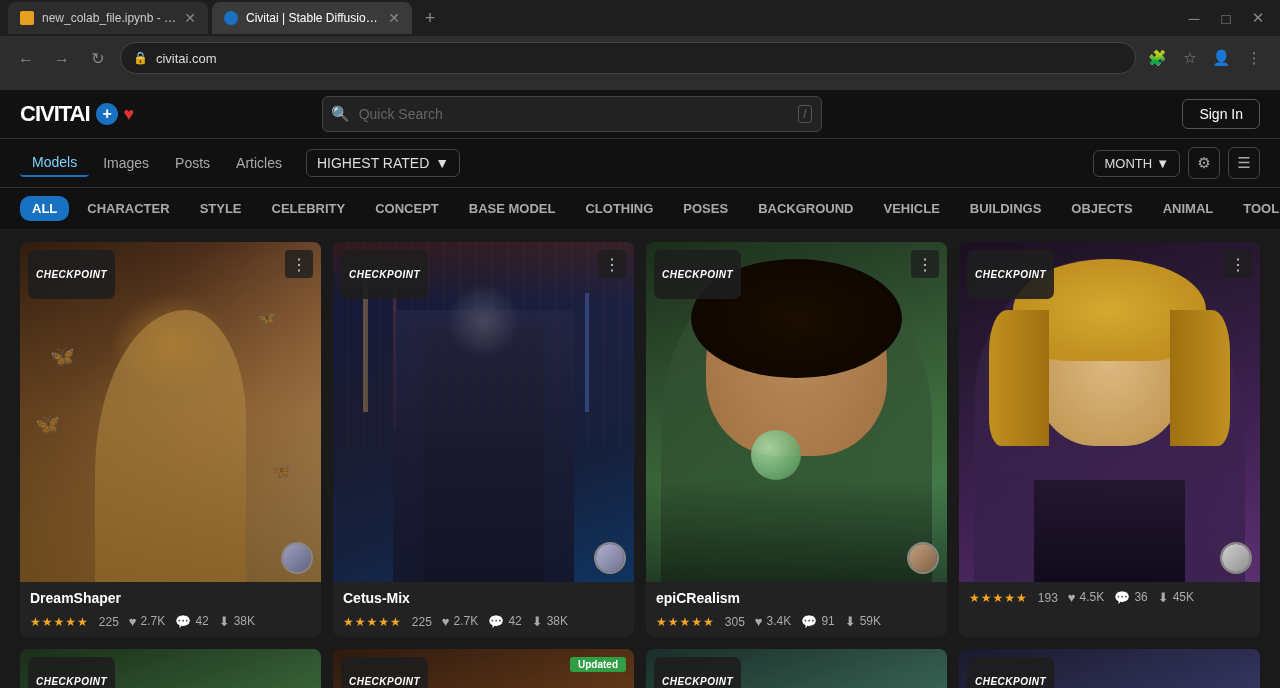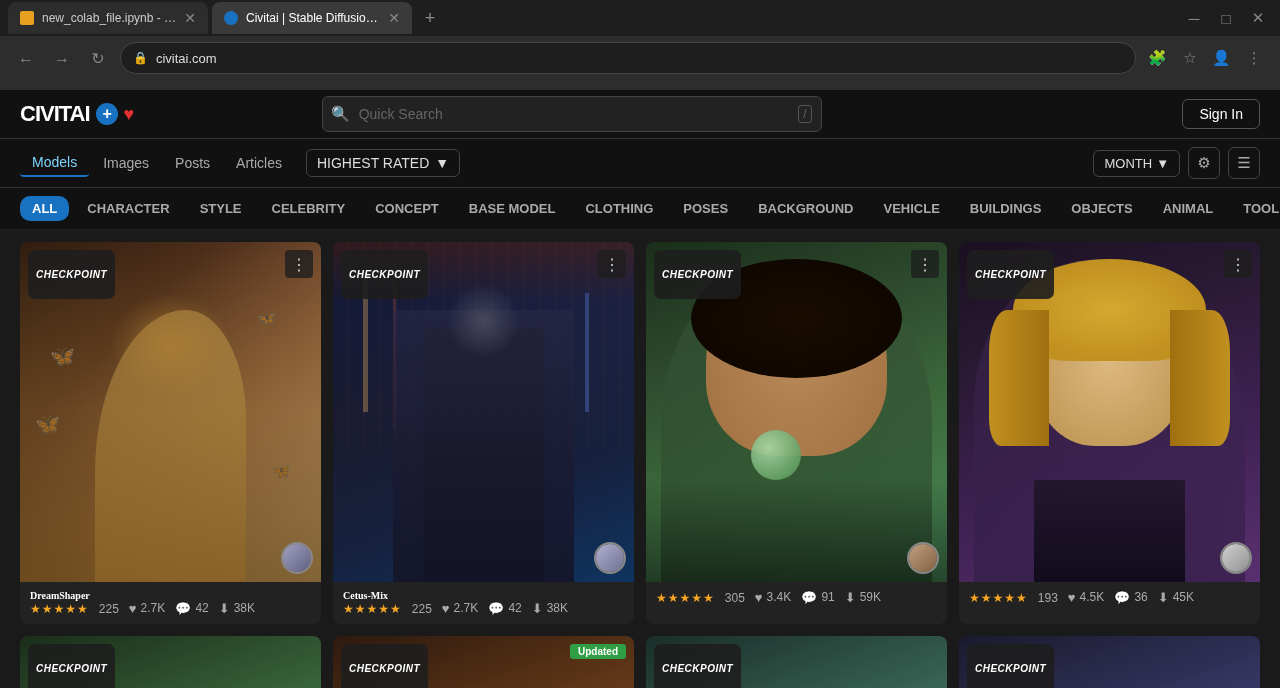--- a/index.html
+++ b/index.html
@@ -377,25 +377,24 @@
     .avatar-inner {
       width: 100%;
       height: 100%;
       background: linear-gradient(135deg, #888, #555);
     }
 
     .card-footer {
       padding: 8px 10px;
     }
     .card-title {
-      font-size: 10px;
+      font-size: 14px;
       font-weight: 600;
       color: #fff;
-      margin-bottom: 0;
-      font-family: Liberation Serif, serif;
+      margin-bottom: 8px;
     }
     .card-stats {
       display: flex;
       align-items: center;
       gap: 10px;
     }
     .stars {
       color: #f5a623;
       font-size: 12px;
       letter-spacing: 1px;
@@ -690,20 +689,21 @@
 
       <div class="bubble-gum"></div>
       <div class="portrait-overlay"></div>
       <div class="checkpoint-badge">CHECKPOINT</div>
       <div class="card-menu-btn">⋮</div>
       <div class="card-avatar">
         <div class="avatar-inner" style="background:linear-gradient(135deg,#c0a080,#806040);border-radius:50%;"></div>
       </div>
     </div>
     <div class="card-footer">
+      <div class="card-title">epiCRealism</div>
       <div class="card-stats">
         <span class="stars">★★★★★</span>
         <span class="stat">
           <span>305</span>
         </span>
         <span class="stat">
           <span class="stat-icon">♥</span>
           <span>3.4K</span>
         </span>
         <span class="stat">

